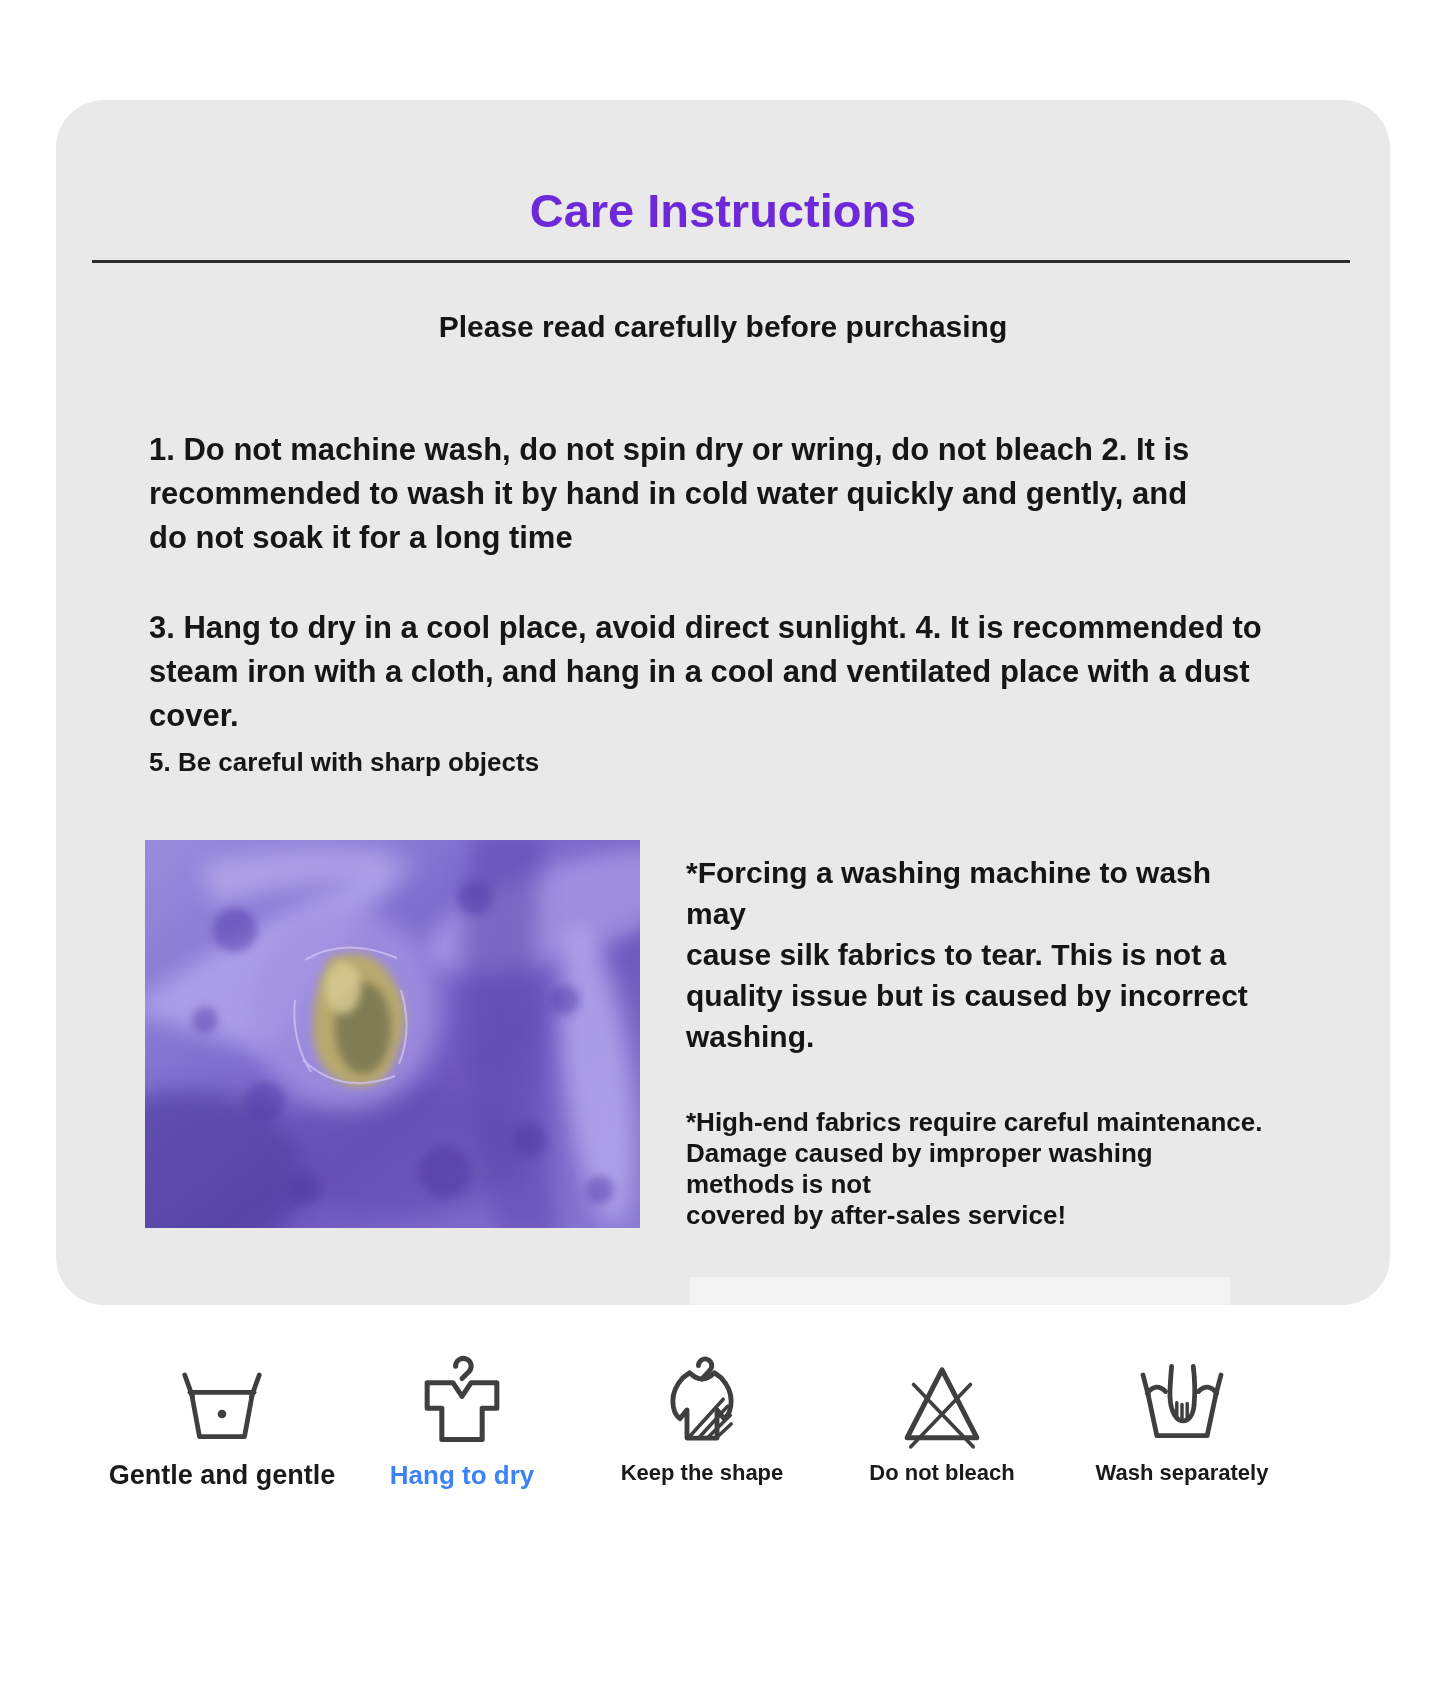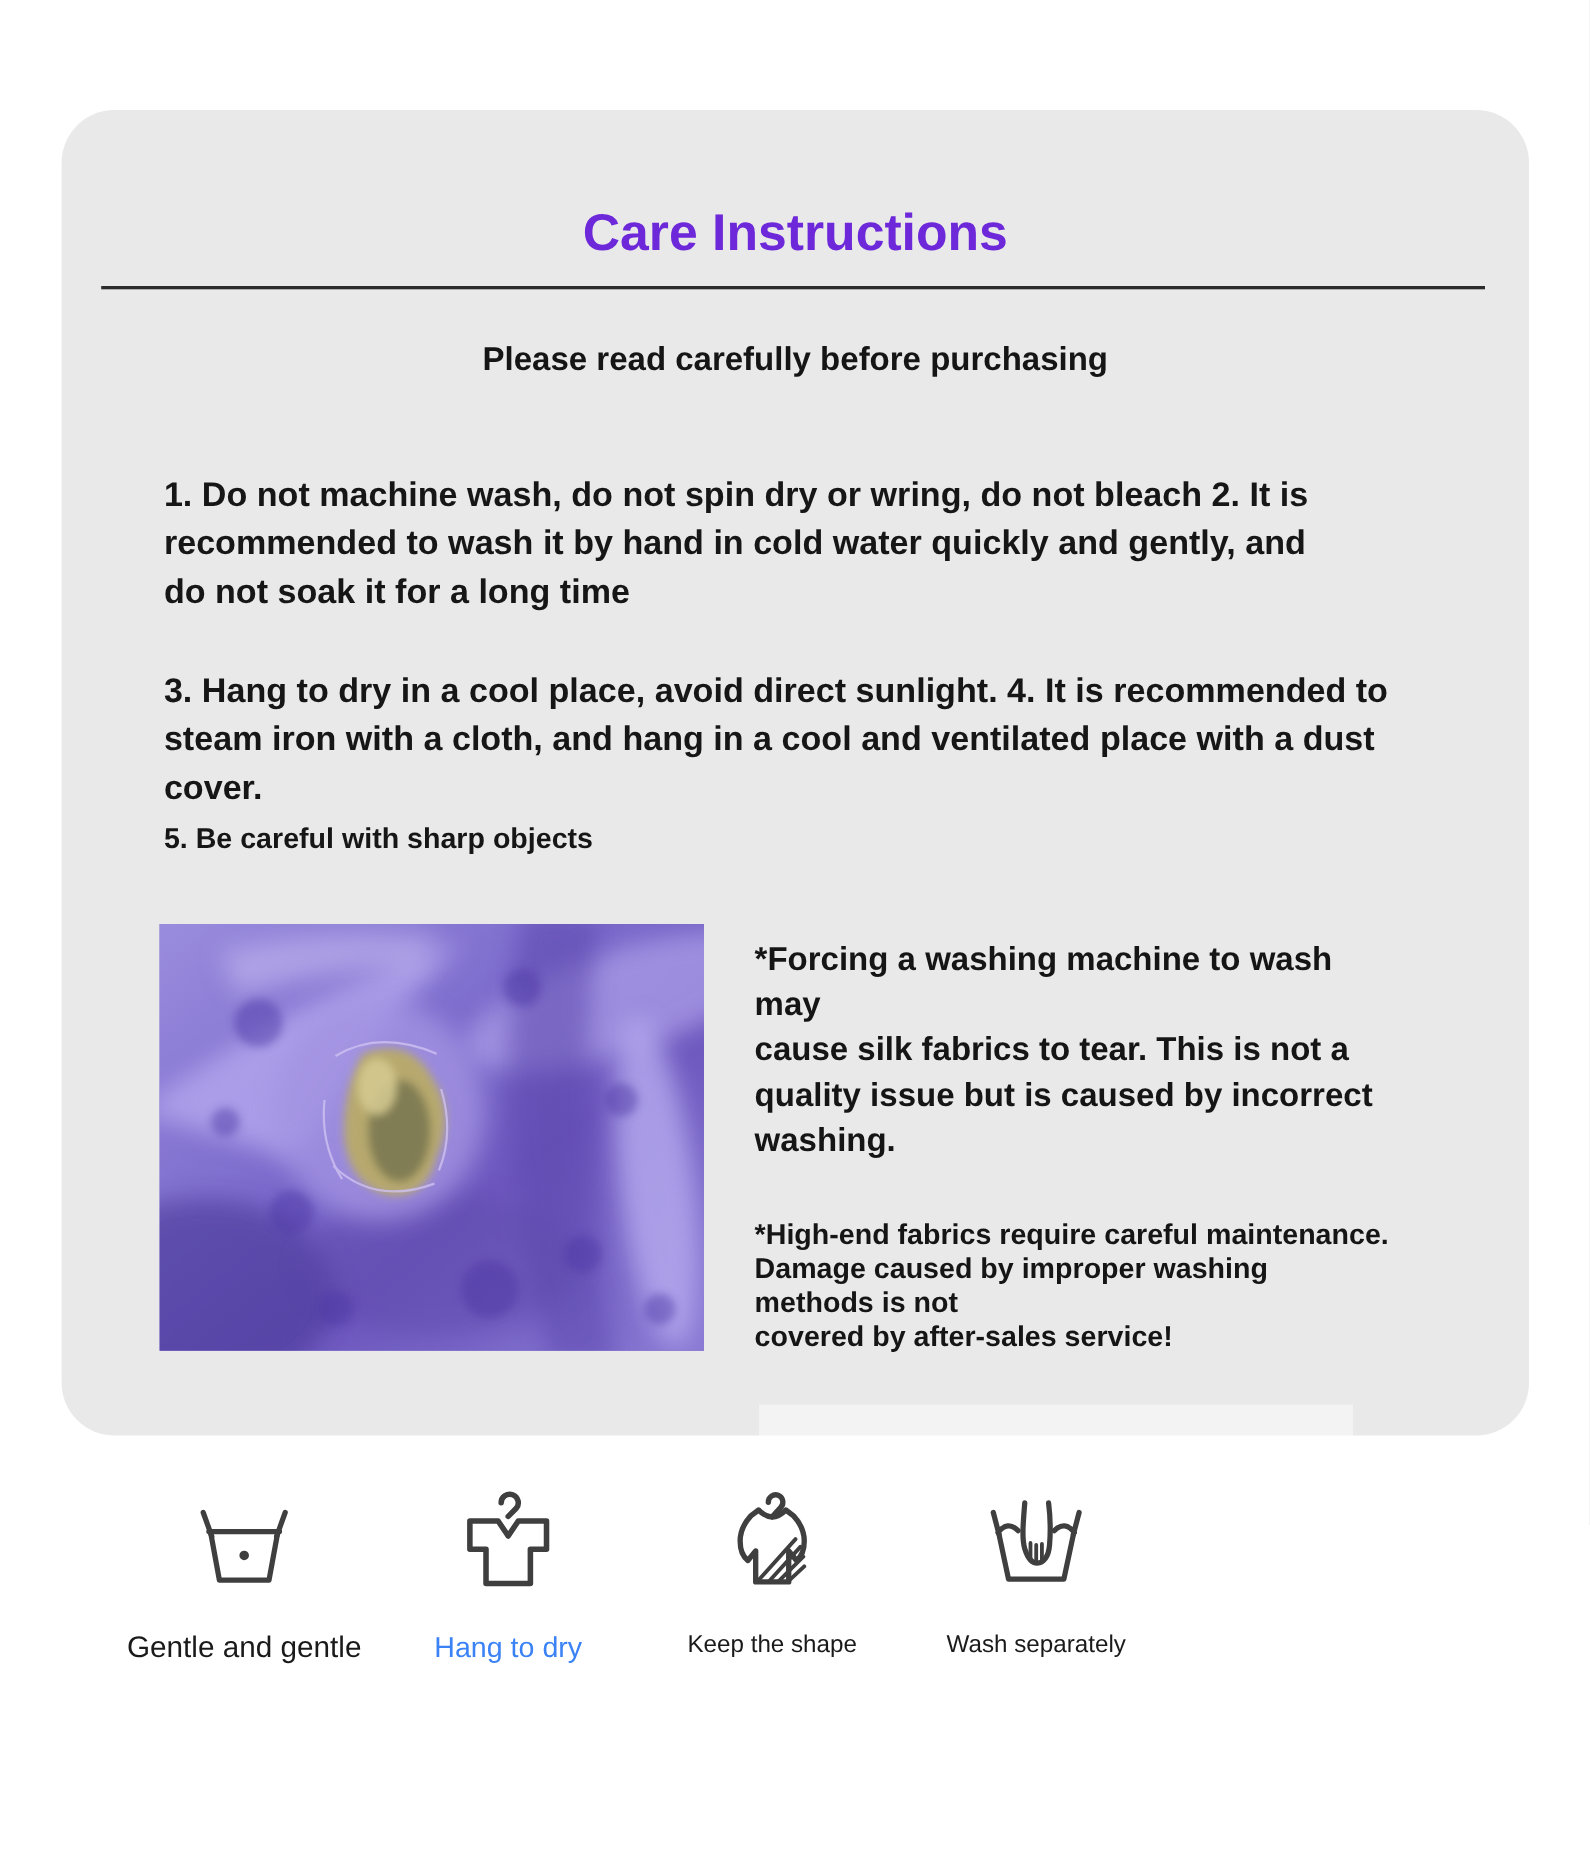--- a/index.html
+++ b/index.html
@@ -74,22 +74,21 @@
   }
   .icon-col {
     width: 240px;
     display: flex; flex-direction: column; align-items: center;
   }
   .icon-box {
     height: 118px; display: flex; align-items: center; justify-content: center;
   }
   .icon-box svg { display: block; }
   .icon-label {
-    margin-top: 22px;
-    font-weight: 400; font-size: 22px; color: #1a1a1a;
+    font-weight: 700; font-size: 22px; color: #1a1a1a;
     text-align: right; white-space: nowrap;
   }
   .icon-label.lg { font-size: 27px; }
   .icon-label.md { font-size: 26px; }
   .icon-label.muted { color: #3b82f6; }
   .sym { stroke: #3f3f3f; fill: none; stroke-width: 5.5; stroke-linecap: round; stroke-linejoin: round; }
   .sym-thin { stroke: #3f3f3f; fill: none; stroke-width: 4; stroke-linecap: round; }
 </style>
 </head>
 <body>
@@ -197,20 +196,29 @@
     <div class="icon-box">
       <svg width="106" height="112" viewBox="0 0 120 120">
         <path class="sym" d="M56 20 a7.5 7.5 0 1 1 13 5 l-9 10"></path>
         <path class="sym" d="M46 28 Q60 42 74 28 L82 34 Q93 46 93 60 Q93 74 85 80 L77 70 L77 102 L43 102 L43 70 L35 80 Q27 74 27 60 Q27 46 38 34 Z"></path>
         <path class="sym-thin" d="M47 99 L84 58 M57 101 L89 66 M67 101 L92 76 M77 101 L93 86"></path>
       </svg>
     </div>
     <div class="icon-label">Keep the shape</div>
   </div>
 
+  <div class="icon-col">
+    <div class="icon-box">
+      <svg width="110" height="112" viewBox="0 0 120 120">
+        <path class="sym" d="M60 26 L98 100 H22 Z"></path>
+        <path class="sym-thin" d="M29 42 L94 110 M91 42 L26 110"></path>
+      </svg>
+    </div>
+    <div class="icon-label">Do not bleach</div>
+  </div>
 
   <div class="icon-col">
     <div class="icon-box">
       <svg width="108" height="104" viewBox="0 0 120 120">
         <path class="sym" d="M15 30 L21 53"></path>
         <path class="sym" d="M105 30 L99 53"></path>
         <path class="sym" d="M20 51 Q30 38 41 49"></path>
         <path class="sym" d="M79 49 Q90 38 100 51"></path>
         <path class="sym" d="M21 53 L31 100 H89 L99 53"></path>
         <path class="sym" d="M48 20 C46 44 45 58 48 68 C51 78 55 83 61 83 C68 83 73 76 74 64 C75 52 75 36 73 20"></path>

